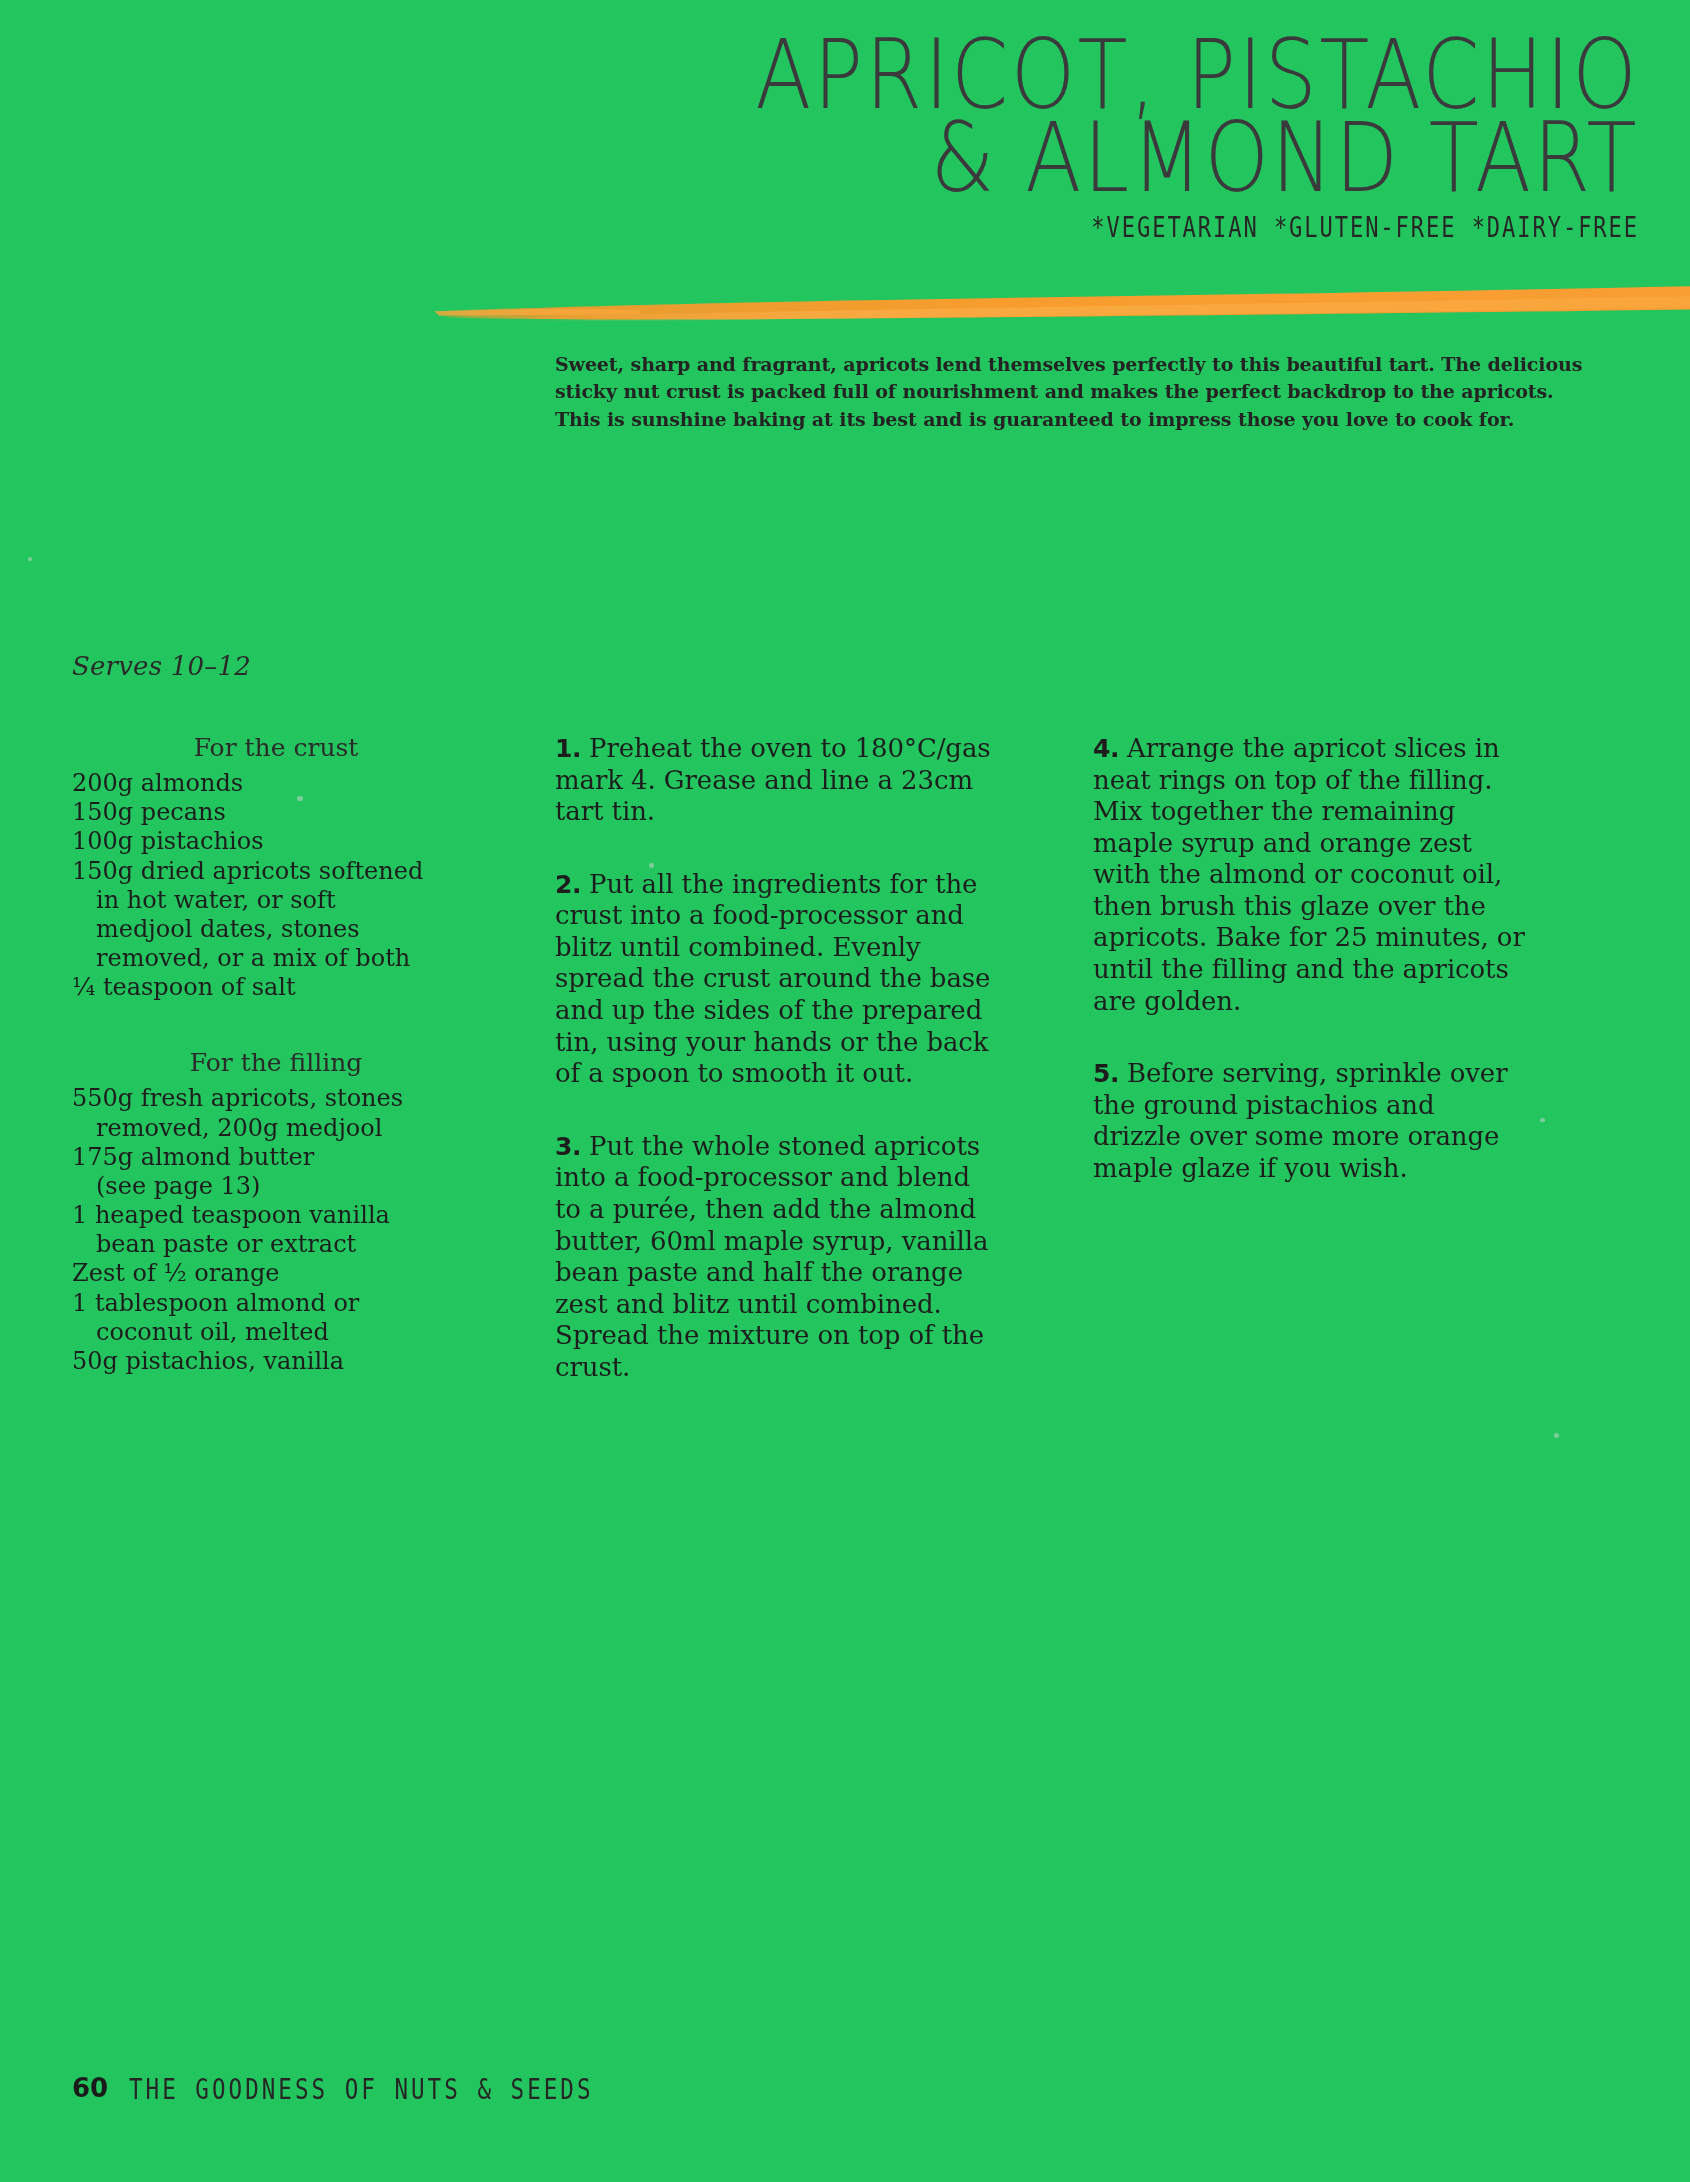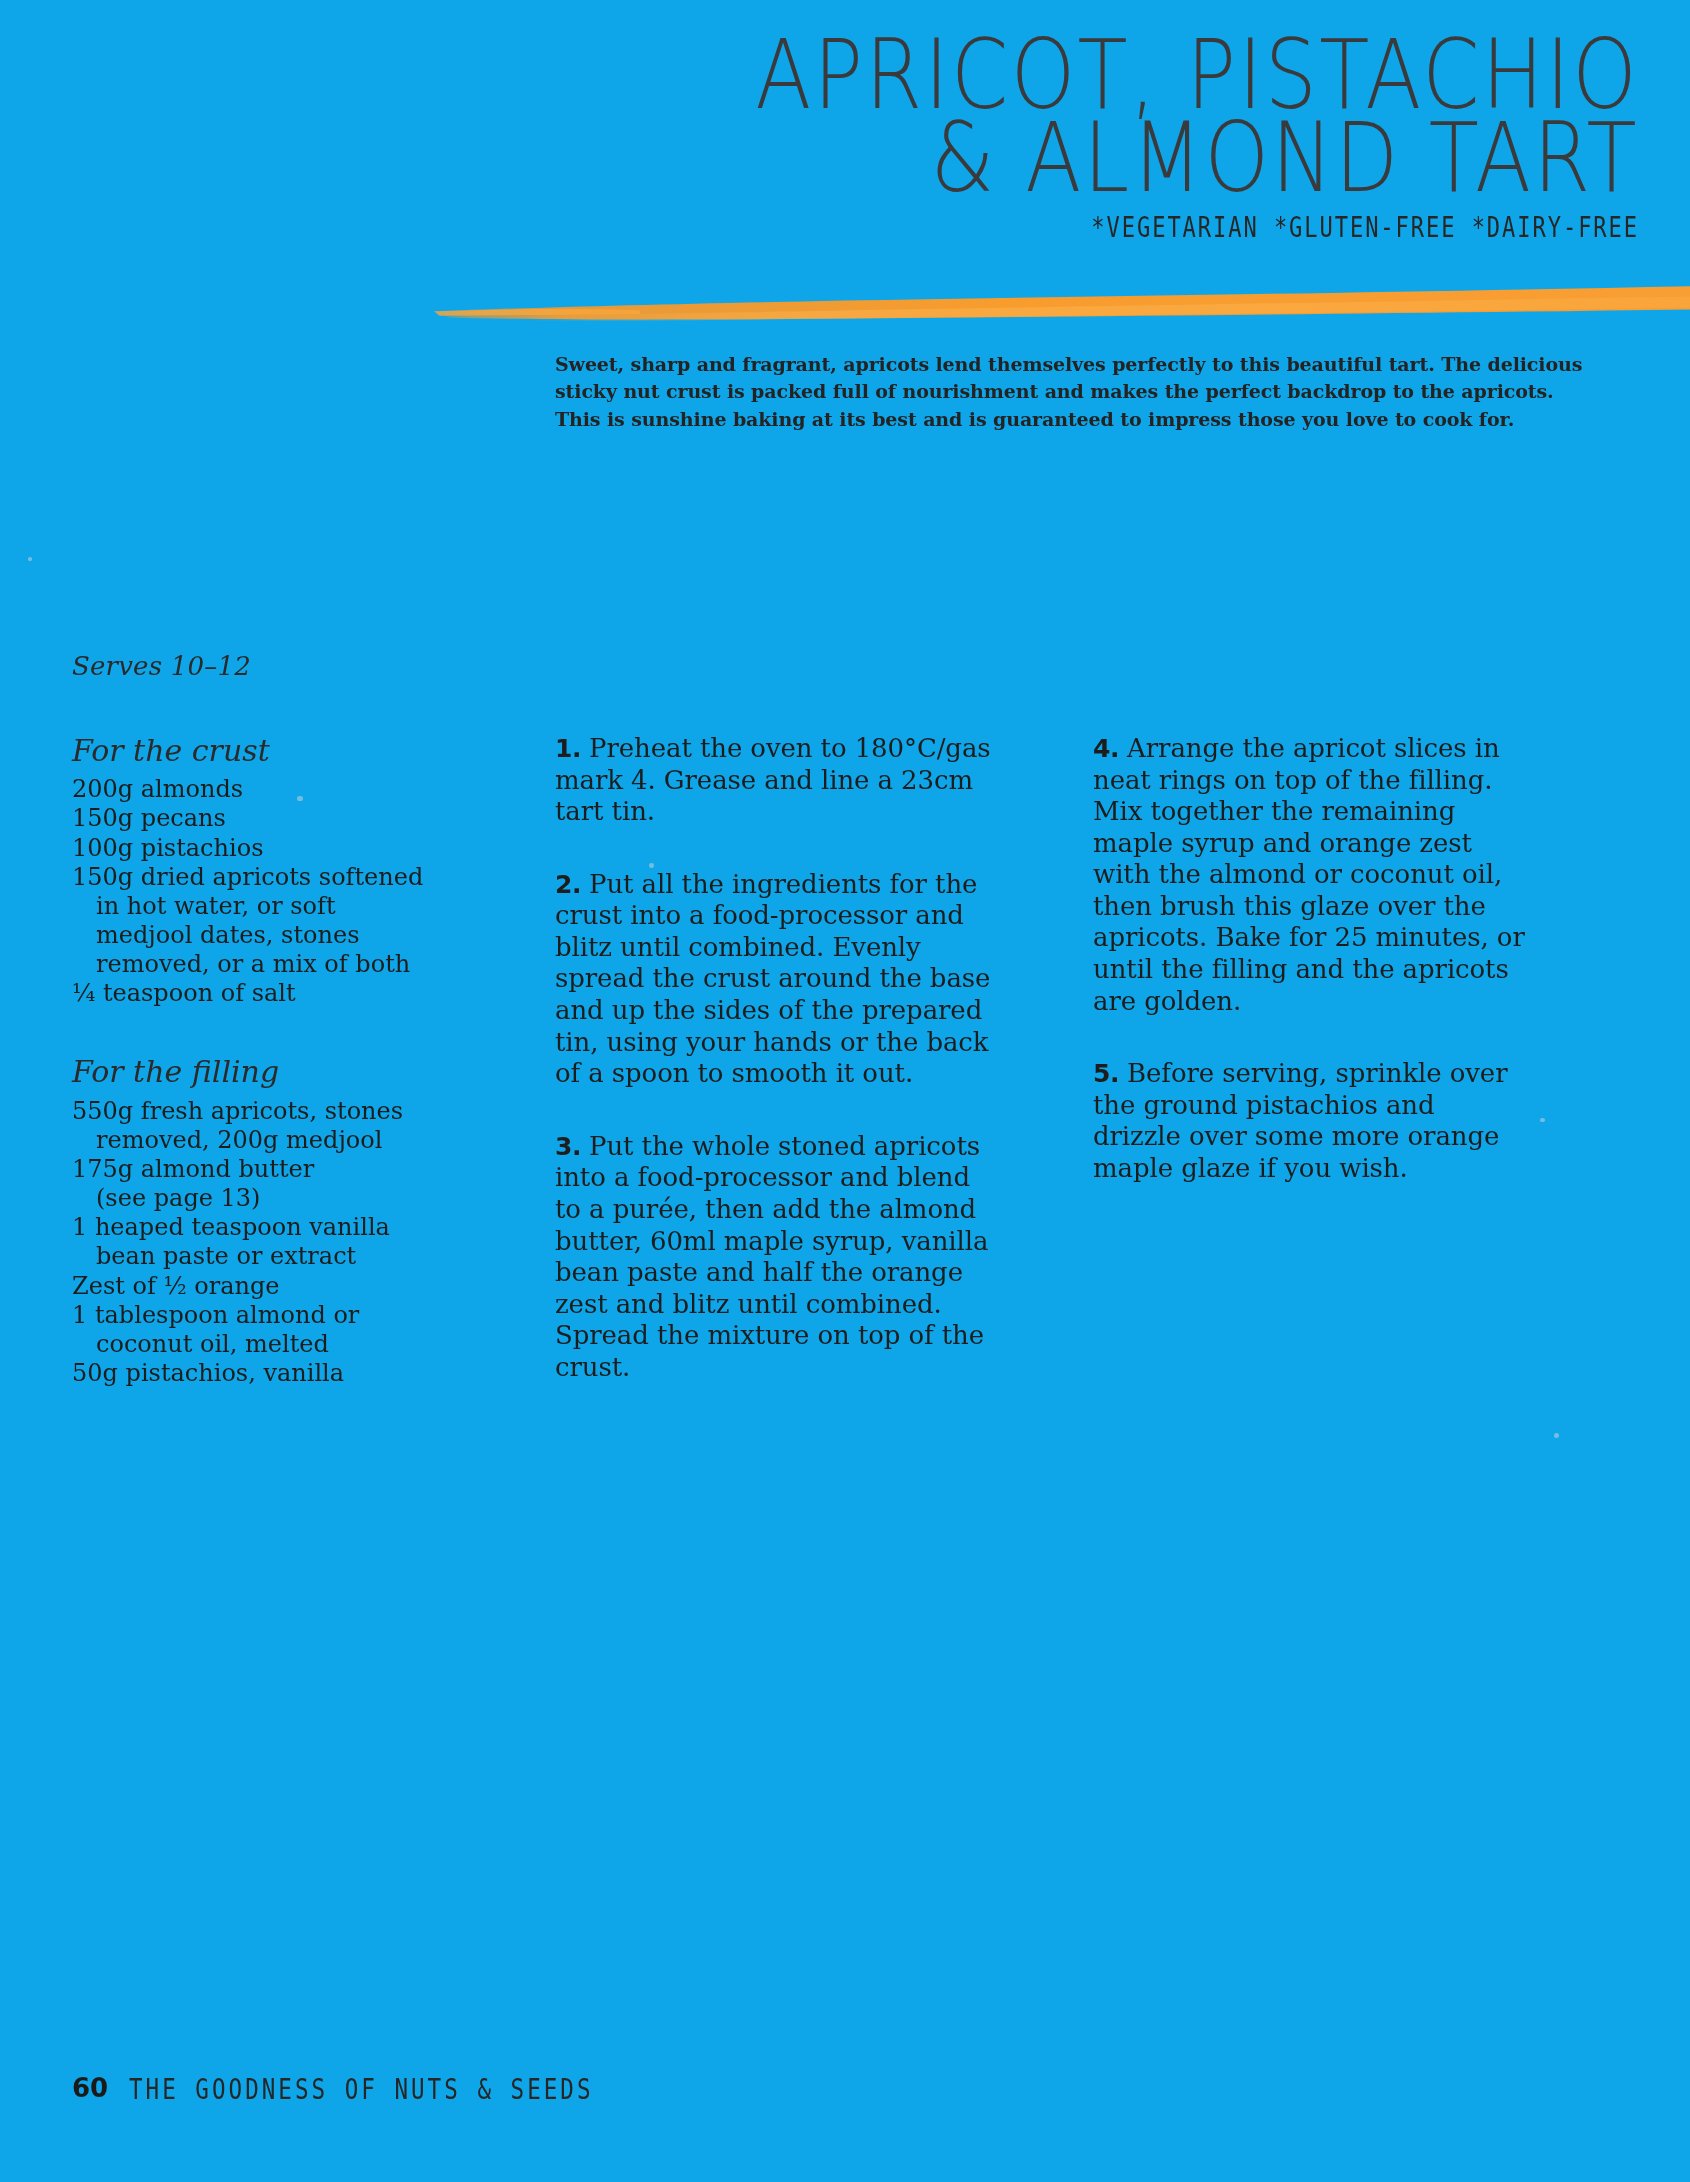--- a/index.html
+++ b/index.html
@@ -13,21 +13,21 @@
     position: relative;
     font-family: "Liberation Serif", serif;
     color: #1f1f1f;
     overflow: hidden;
   }
 
   
   #page {
     position: absolute;
     inset: 0;
-    background: #0ea5e9;
+    background: #22c55e;
   }
 
   
   #title-block {
     position: absolute;
     left: 0;
     right: 52px;
     top: 43px;
     text-align: right;
   }
@@ -96,25 +96,25 @@
   .col {
     position: absolute;
     top: 733px;
   }
   #col-ingredients { left: 72px;  width: 408px; }
   #col-method-1    { left: 555px; width: 436px; }
   #col-method-2    { left: 1093px; width: 436px; }
 
   .ing-heading {
     font-family: "DejaVu Serif", serif;
-    font-style: italic;
-    font-size: 30px;
+    font-size: 25px;
     line-height: 1.22;
     color: #2a2a2a;
     margin: 0 0 5.6px 0;
+    text-align: center;
   }
   .ing-heading.second { margin-top: 46px; }
 
   .ing-item {
     font-family: "DejaVu Serif", serif;
     font-size: 24px;
     line-height: 1.215;
     color: #1d1d1d;
     margin: 0;
     padding: 0;

